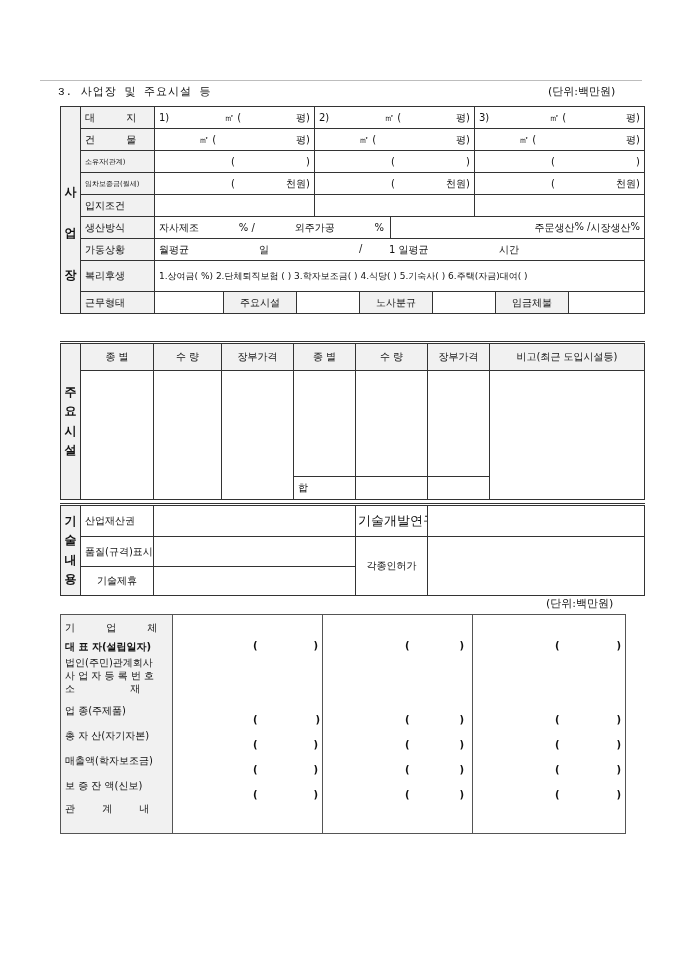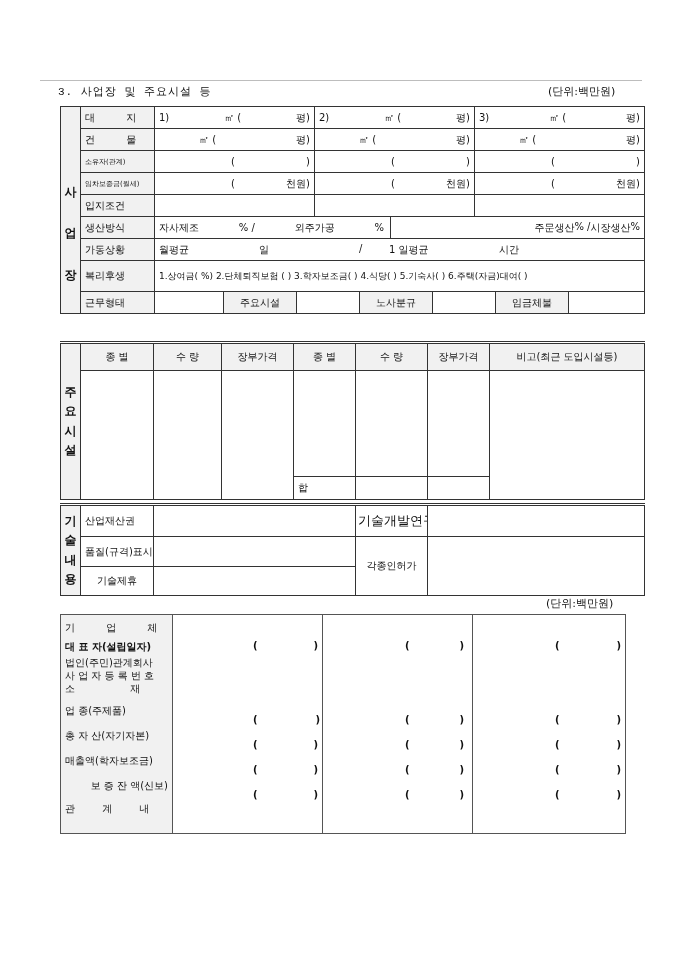--- a/index.html
+++ b/index.html
@@ -286,21 +286,21 @@
       <tr>
     <td class="rowlbl" style="height:214px">
       <div style="height:21px;line-height:21px;letter-spacing:14px;">기 업 체 명</div>
       <div style="height:18px;line-height:18px;font-weight:bold;">대 표 자(설립일자)</div>
       <div style="height:13px;line-height:13px;">법인(주민)관계회사</div>
       <div style="height:13px;line-height:13px;">사 업 자 등 록 번 호</div>
       <div style="height:16px;line-height:13px;letter-spacing:26px;">소 재 지</div>
       <div style="height:25px;line-height:25px;">업 종(주제품)</div>
       <div style="height:25px;line-height:25px;">총 자 산(자기자본)</div>
       <div style="height:25px;line-height:25px;">매출액(학자보조금)</div>
-      <div style="height:25px;line-height:25px;text-align:right;">보 증 잔 액(신보)</div>
+      <div style="height:25px;line-height:25px;">보 증 잔 액(신보)</div>
       <div style="height:22px;line-height:22px;letter-spacing:12px;">관 계 내 용</div>
     </td>
     <td style="vertical-align:top;padding:0 0 0 80px;">
       <div style="height:25px"></div>
       <div class="paren" style="height:14px;padding-right:4px;">
             <span>(</span>
             <span>)</span>
           </div>
       <div style="height:60px"></div>
       <div class="paren" style="height:25px;padding-right:2px;">

